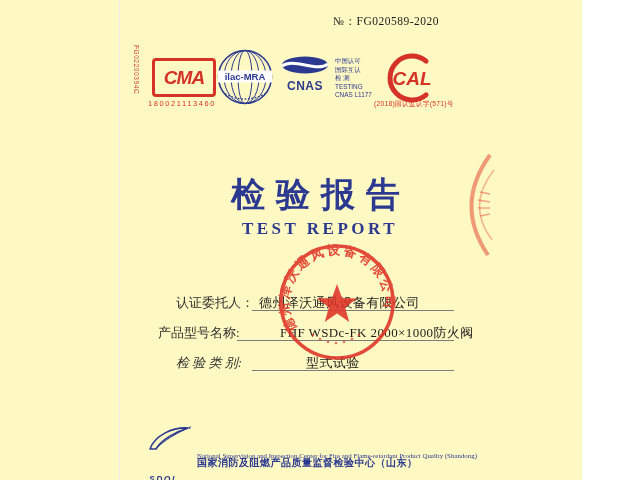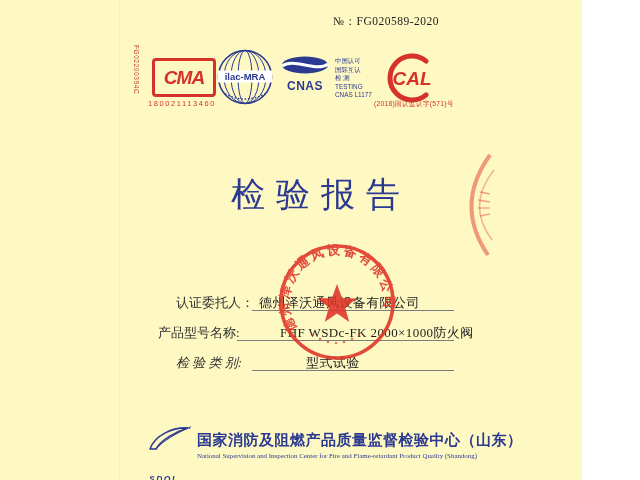--- a/index.html
+++ b/index.html
@@ -22,37 +22,37 @@
   .ilac{position:absolute;left:216px;top:48px;}
   .cnas-logo{position:absolute;left:280px;top:55px;width:50px;text-align:center;}
   .cnas-text{font-family:"Liberation Sans",sans-serif;font-weight:bold;font-size:12px;color:#2b3990;letter-spacing:.5px;}
   .cnas-caption{position:absolute;left:335px;top:57px;font-size:6.4px;line-height:8.6px;color:#2b3990;
                 font-family:"Liberation Sans",sans-serif;}
   .cal{position:absolute;left:386px;top:52px;}
   .cal-caption{position:absolute;left:374px;top:99px;width:92px;font-size:6.8px;color:#d5332a;
                font-family:"Liberation Sans",sans-serif;letter-spacing:.2px;}
 
   
-  .title-cn{position:absolute;left:0;top:172px;width:640px;text-align:center;font-size:34px;font-weight:normal;
+  .title-cn{position:absolute;left:0;top:172px;width:640px;text-align:center;font-size:34px;font-weight:bold;
             color:#2b3990;letter-spacing:11px;padding-left:2px;box-sizing:border-box;
             font-family:"Liberation Sans",sans-serif;}
   .title-en{position:absolute;left:0;top:219px;width:640px;text-align:center;font-size:17px;font-weight:bold;
             color:#2b3990;letter-spacing:3.5px;font-family:"Liberation Serif",serif;}
 
   
   .field-label{position:absolute;font-size:13px;color:#2e2e2e;white-space:nowrap;}
   .field-value{position:absolute;font-size:13px;color:#1c1c1c;white-space:nowrap;letter-spacing:.4px;}
   .field-line{position:absolute;height:1px;background:#7d7d7d;}
 
   
   .seal{position:absolute;left:270px;top:234px;}
   .partial-seal{position:absolute;left:450px;top:150px;}
 
   
-  .footer-name-cn{position:absolute;left:197px;top:431px;font-size:15px;font-weight:bold;color:#2b3990;
+  .footer-name-cn{position:absolute;left:197px;top:456px;font-size:10px;font-weight:bold;color:#2b3990;
                   letter-spacing:.5px;font-family:Liberation Serif, serif;}
   .footer-name-en{position:absolute;left:197px;top:452px;font-size:6.9px;color:#2b3990;
                   font-family:"Liberation Serif",serif;}
   .footer-logo{position:absolute;left:147px;top:425px;}
   .footer-logo-text{position:absolute;left:149px;top:449px;font-size:8.5px;font-weight:bold;font-style:italic;
                     color:#2b3990;letter-spacing:1.5px;font-family:"Liberation Sans",sans-serif;margin-top:25px;}
 </style>
 </head>
 <body>
 
@@ -95,20 +95,21 @@
     <div>CNAS L1177</div>
   </div>
 
   <svg class="cal" width="52" height="52" viewBox="0 0 52 52">
     <path d="M40.1,9.1 A22,22 0 1 0 40.1,42.9" fill="none" stroke="#d5332a" stroke-width="5" stroke-linecap="round"></path>
     <text x="26" y="33" text-anchor="middle" font-family="Liberation Sans, sans-serif" font-weight="bold" font-style="italic" font-size="19" fill="#d5332a">CAL</text>
   </svg>
   <div class="cal-caption">(2018)国认监认字(571)号</div>
 
   <div class="title-cn">检验报告</div>
+  <div class="title-en">TEST REPORT</div>
 
   <div class="field-label" style="left:176px;top:294px;">认证委托人：</div>
   <div class="field-value" style="left:259px;top:294px;">德州泽沃通风设备有限公司</div>
   <div class="field-line" style="left:252px;top:310px;width:202px;"></div>
 
   <div class="field-label" style="left:158px;top:324px;">产品型号名称:</div>
   <div class="field-value" style="left:240px;top:324px;margin-left:40px;">FHF WSDc-FK 2000×1000防火阀</div>
   <div class="field-line" style="left:237px;top:340px;width:217px;"></div>
 
   <div class="field-label" style="left:176px;top:354px;font-style:italic;">检 验 类 别:</div>

